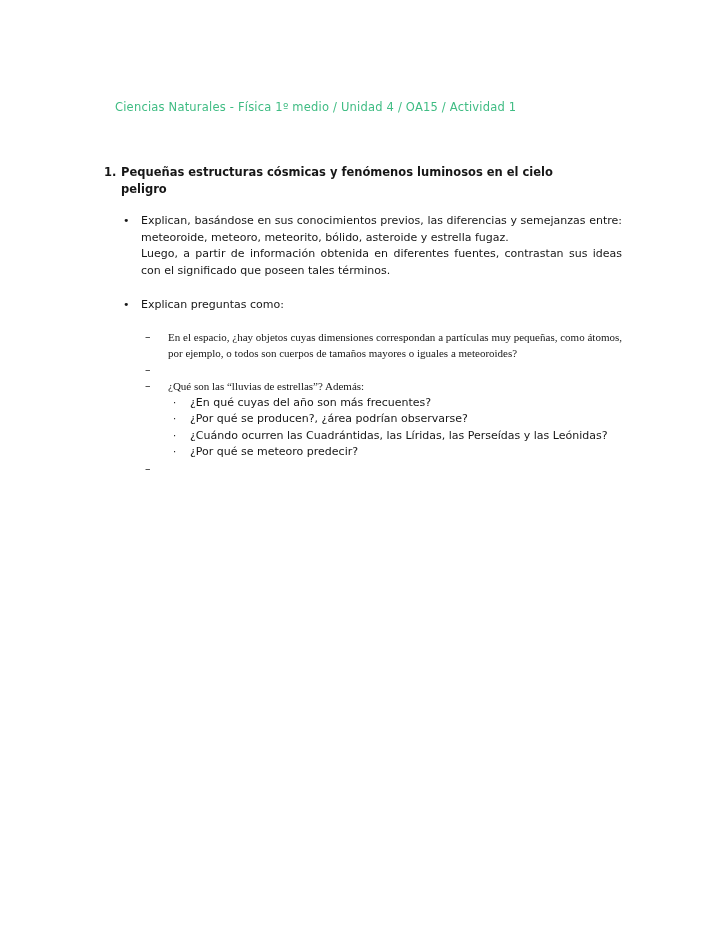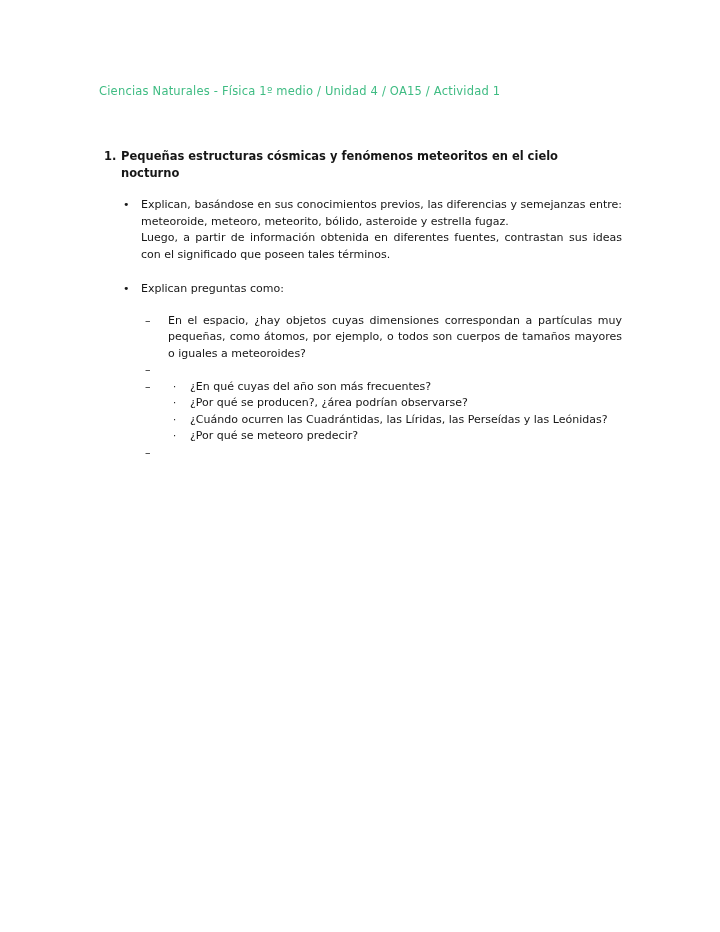--- a/index.html
+++ b/index.html
@@ -12,21 +12,21 @@
     width: 720px;
     height: 932px;
     background: #ffffff;
     box-sizing: border-box;
     padding: 84px 98px 0 99px;
     font-family: "DejaVu Sans", "Liberation Sans", sans-serif;
     color: #161616;
     overflow: hidden;
   }
   .doc-title {
-    margin: 0;
+    margin: 16px;
     font-size: 11.5px;
     font-weight: normal;
     line-height: 14px;
     color: #3fbc83;
     letter-spacing: 0.2px;
   }
   .section-heading {
     display: flex;
     margin-top: 50px;
     font-weight: bold;
@@ -77,20 +77,21 @@
   .q-marker {
     flex: none;
     width: 23px;
     margin-left: 46px;
   }
   .q-body {
     width: 454px;
   }
   .q-text {
     text-align: justify;
+    font-family: Liberation Serif, serif;
   }
   ul.sub-list {
     list-style: none;
     margin: 0;
     padding: 0;
   }
   ul.sub-list > li {
     display: flex;
   }
   .s-marker {
@@ -106,21 +107,21 @@
 </style>
 </head>
 <body>
 
 <div class="page">
 
   <h1 class="doc-title">Ciencias Naturales - Física 1º medio / Unidad 4 / OA15 / Actividad 1</h1>
 
   <div class="section-heading">
     <span class="section-number">1.</span>
-    <span class="section-text">Pequeñas estructuras cósmicas y fenómenos meteoritos en el cielo nocturno</span>
+    <span class="section-text">Pequeñas estructuras cósmicas y fenómenos luminosos en el cielo peligro</span>
   </div>
 
   <ul class="bullet-list">
     <li>
       <span class="b-marker">•</span>
       <span class="b-text">Explican, basándose en sus conocimientos previos, las diferencias y semejanzas entre: meteoroide, meteoro, meteorito, bólido, asteroide y estrella fugaz.
 Luego, a partir de información obtenida en diferentes fuentes, contrastan sus ideas con el significado que poseen tales términos.</span>
     </li>
     <li>
       <span class="b-marker">•</span>
@@ -134,20 +135,21 @@
       <div class="q-body">
         <div class="q-text">En el espacio, ¿hay objetos cuyas dimensiones correspondan a partículas muy pequeñas, como átomos, por ejemplo, o todos son cuerpos de tamaños mayores o iguales a meteoroides?</div>
       </div>
     </li>
     <li>
       <span class="q-marker">–</span>
     </li>
     <li>
       <span class="q-marker">–</span>
       <div class="q-body">
+        <div class="q-text">¿Qué son las “lluvias de estrellas”? Además:</div>
         <ul class="sub-list">
           <li>
             <span class="s-marker">·</span>
             <span class="s-text">¿En qué cuyas del año son más frecuentes?</span>
           </li>
           <li>
             <span class="s-marker">·</span>
             <span class="s-text">¿Por qué se producen?, ¿área podrían observarse?</span>
           </li>
           <li>

